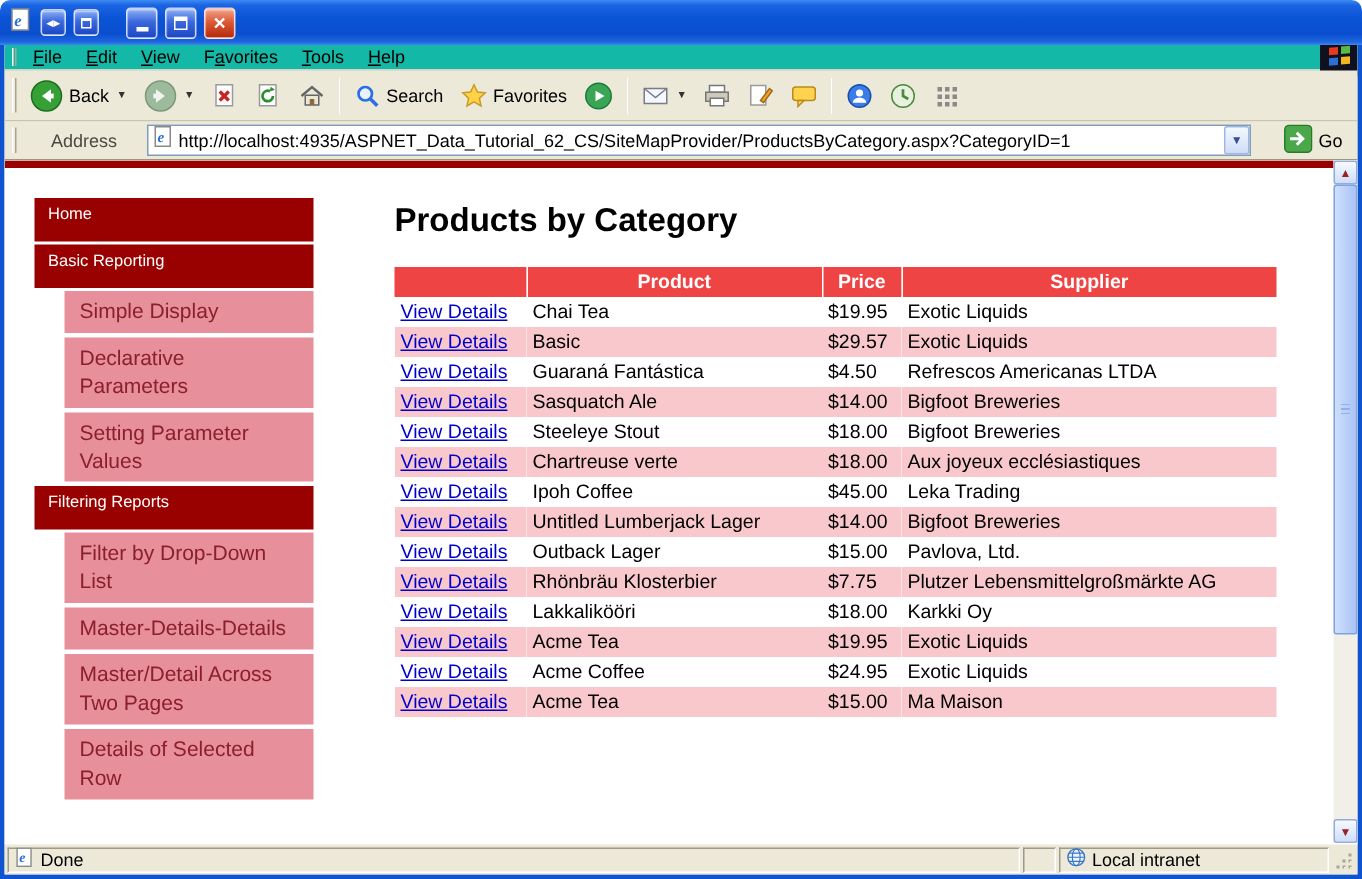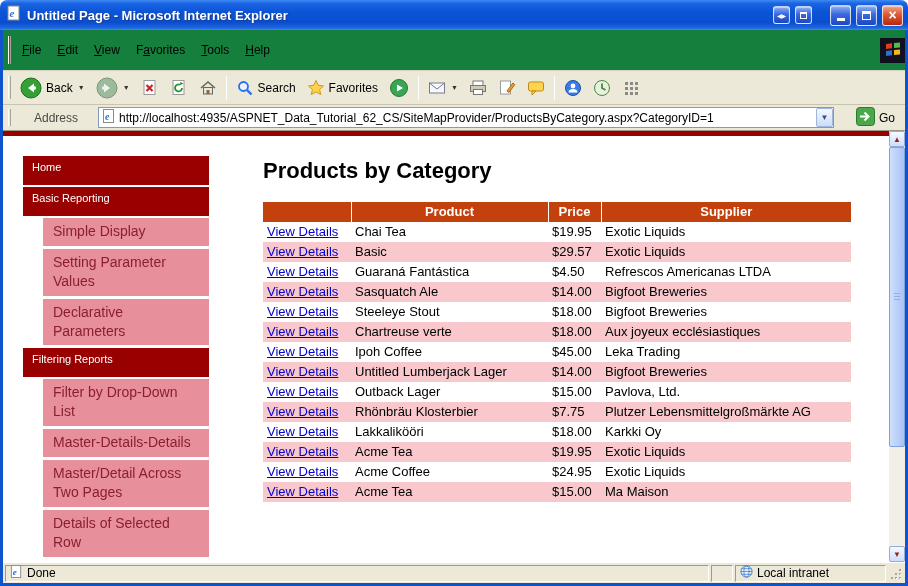--- a/index.html
+++ b/index.html
@@ -20,21 +20,21 @@
   .wbtn.small { width: 17px; height: 18px; font-size: 6px; letter-spacing: 0; }
   .wbtn.close { background: linear-gradient(180deg,#f0a58d 0%,#dd5a37 45%,#b42a0c 100%); font-size: 14px; font-weight: bold; }
   .glyph-min { width: 8px; height: 3px; background: #fff; margin-top: 8px; }
   .glyph-max { width: 9px; height: 9px; border: 1px solid #fff; border-top-width: 3px; }
   .glyph-max.tiny { width: 7px; height: 7px; border-top-width: 2px; }
 
   
   .frame { flex: 1; display: flex; flex-direction: column; overflow: hidden;
     border-left: 3px solid #0f54ce; border-right: 3px solid #0f54ce; border-bottom: 3px solid #0f54ce; }
 
-  .menubar { height: 41px; flex: none; background: #15803d; display: flex; align-items: center;
+  .menubar { height: 17px; flex: none; background: #14b8a6; display: flex; align-items: center;
     border-bottom: 1px solid #d8d4c4; padding-left: 2px; }
   .grip { width: 3px; height: 70%; border-left: 1px solid #fff; border-right: 1px solid #a9a592; margin: 0 3px; }
   .menu-item { font-size: 12px; padding: 4px 8px; color: #000; cursor: default; }
   .throbber { margin-left: auto; width: 25px; height: 25px; display: flex; align-items: center; justify-content: center;
     background: #10101e; }
 
   .toolbar { height: 34px; flex: none; background: #ece9d8; display: flex; align-items: center;
     border-bottom: 1px solid #c8c4b0; padding-left: 2px; gap: 1px; }
   .tool-btn { display: flex; align-items: center; gap: 4px; padding: 3px 5px; border-radius: 3px;
     font-size: 12px; color: #000; cursor: default; }
@@ -61,21 +61,21 @@
   .page { flex: 1; overflow: hidden; border-top: 5px solid #990000; background: #fff; }
   .site-header { padding: 9px 16px 9px; font-size: 27px; color: #000; border-bottom: 2px dashed #cc5566; }
   .content-row { display: flex; padding: 20px 0 0 20px; }
   .sidebar { width: 186px; flex: none; }
   .nav-l1 { background: #990000; color: #fff; font-size: 11px; padding: 5px 9px 12px; margin-bottom: 2px; cursor: pointer; }
   .nav-l2 { background: #e78f9a; color: #8b1f2f; font-size: 14px; padding: 4px 10px 5px; margin: 1px 0 3px 20px;
     line-height: 1.35; cursor: pointer; }
   .main { margin-left: 54px; flex: 1; }
   .main h2 { font-size: 22px; font-weight: bold; color: #000; margin: 2px 0 18px; }
   table.products { border-collapse: collapse; table-layout: fixed; width: 588px; font-size: 13px; }
-  table.products th { background: #c2410c; color: #fff; font-weight: bold; text-align: center;
+  table.products th { background: #ef4444; color: #fff; font-weight: bold; text-align: center;
     padding: 2px 4px 3px; border-left: 1px solid #fff; }
   table.products th:first-child { border-left: none; }
   table.products td { padding: 2px 4px 3px; white-space: nowrap; overflow: hidden; color: #000; }
   table.products tr.alt { background: #f8c8cd; }
   a.details { color: #0000cc; cursor: pointer; }
 
   
   .vscroll { width: 16px; flex: none; background: #f1efe7; display: flex; flex-direction: column; }
   .sb-btn { width: 16px; height: 16px; flex: none; display: flex; align-items: center; justify-content: center;
     font-size: 8px; color: #992222; border: 1px solid #94acdc; border-radius: 2px;
@@ -86,36 +86,35 @@
     background: linear-gradient(90deg,#cfdffd,#a9c3f5); }
   .sb-thumb::after { content: ""; position: absolute; left: 4px; right: 4px; top: 50%; height: 8px;
     margin-top: -4px; background: repeating-linear-gradient(180deg,#8fb0ea 0 1px,transparent 1px 3px); }
 
   
   .statusbar { height: 21px; flex: none; background: #ece9d8; border-top: 1px solid #fff;
     display: flex; align-items: center; gap: 2px; padding: 1px 2px; font-size: 12px; color: #000; }
   .status-panel { height: 17px; display: flex; align-items: center; gap: 4px; padding: 0 4px;
     border: 1px solid; border-color: #9e9a87 #fff #fff #9e9a87; }
   .status-panel.left { flex: 1; }
-  .status-panel.zone { width: 151px; }
+  .status-panel.zone { width: 180px; }
   .resize-grip { width: 15px; height: 15px; }
 </style>
 </head>
 <body>
 
 <div class="window">
 
   <div class="titlebar">
     <span>
       <svg width="16" height="16" viewBox="0 0 16 16">
           <rect x="2" y="1" width="11" height="14" fill="#fff" stroke="#8a8a8a"></rect>
           <text x="3.5" y="12" fill="#2a6fd8" font-size="11" font-style="italic" font-weight="bold" font-family="Liberation Serif, serif">e</text>
         </svg>
     </span>
-    <span class="title-text">Untitled Page - Microsoft Internet Explorer</span>
     <span class="wbtn small">◀▶</span>
     <span class="wbtn small">
         <span class="glyph-max tiny"></span>
       </span>
     <span style="width:8px"></span>
     <span class="wbtn">
         <span class="glyph-min"></span>
       </span>
     <span class="wbtn">
         <span class="glyph-max"></span>
@@ -327,22 +326,22 @@
       </span>
     </div>
 
     <div class="viewport">
       <div class="page">
         <div class="content-row">
           <div class="sidebar">
               <div class="nav-l1">Home</div>
               <div class="nav-l1">Basic Reporting</div>
               <div class="nav-l2">Simple Display</div>
+              <div class="nav-l2">Declarative Parameters</div>
               <div class="nav-l2">Setting Parameter Values</div>
-              <div class="nav-l2">Declarative Parameters</div>
               <div class="nav-l1">Filtering Reports</div>
               <div class="nav-l2">Filter by Drop-Down List</div>
               <div class="nav-l2">Master-Details-Details</div>
               <div class="nav-l2">Master/Detail Across Two Pages</div>
               <div class="nav-l2">Details of Selected Row</div>
             </div>
           <div class="main">
             <h2>Products by Category</h2>
             <table class="products">
               <colgroup>

